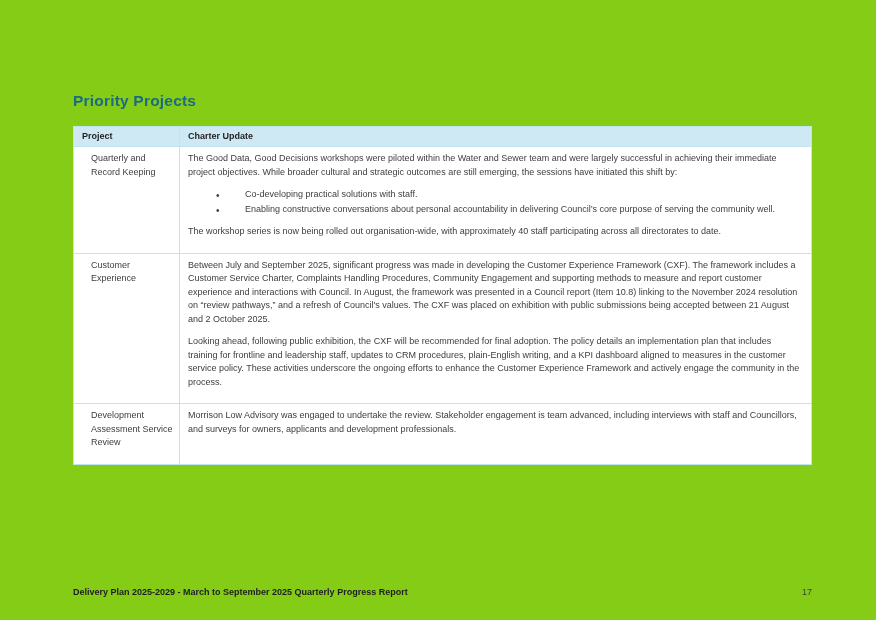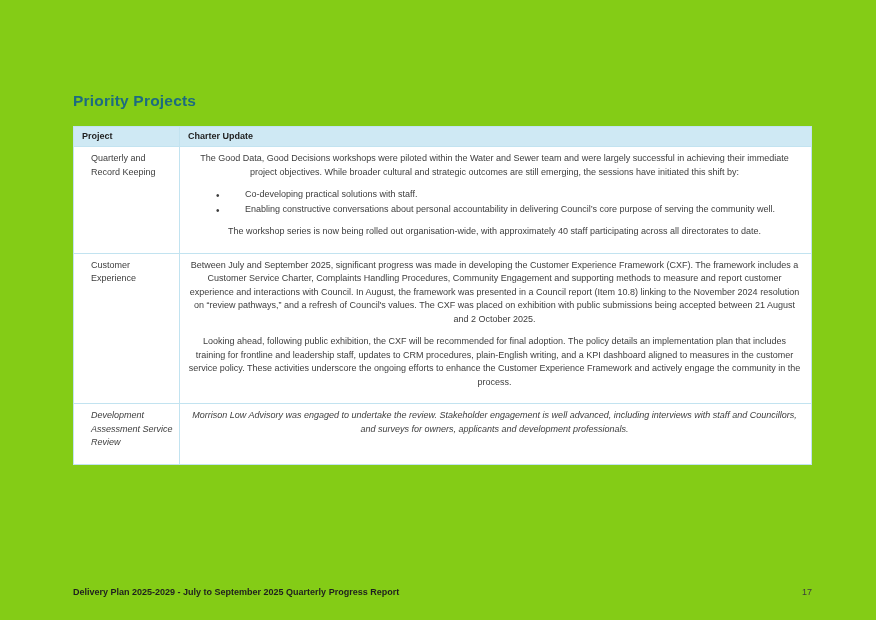--- a/index.html
+++ b/index.html
@@ -53,24 +53,23 @@
     background: #ffffff;
   }
   td.col-project {
     padding: 5px 6px 14px 17px;
   }
   td.col-update {
     padding: 5px 10px 14px 8px;
   }
   tr.r1 { height: 94px; }
   tr.r2 { height: 140px; }
-  tr.r3 { height: 46px; font-style: italic; }
+  tr.r3 { height: 46px; }
   .col-update p {
     margin: 0 0 9px 0;
-    text-align: center;
   }
   .col-update p:last-child {
     margin-bottom: 0;
   }
   .col-update ul.bullets {
     list-style: none;
     margin: 0 0 9px 0;
     padding: 0 0 0 28px;
   }
   .col-update ul.bullets li {
@@ -134,24 +133,24 @@
         <tr class="r2">
           <td class="col-project">Customer Experience</td>
           <td class="col-update">
             <p>Between July and September 2025, significant progress was made in developing the Customer Experience Framework (CXF). The framework includes a Customer Service Charter, Complaints Handling Procedures, Community Engagement and supporting methods to measure and report customer experience and interactions with Council. In August, the framework was presented in a Council report (Item 10.8) linking to the November 2024 resolution on “review pathways,” and a refresh of Council's values. The CXF was placed on exhibition with public submissions being accepted between 21 August and 2 October 2025.</p>
             <p>Looking ahead, following public exhibition, the CXF will be recommended for final adoption. The policy details an implementation plan that includes training for frontline and leadership staff, updates to CRM procedures, plain-English writing, and a KPI dashboard aligned to measures in the customer service policy. These activities underscore the ongoing efforts to enhance the Customer Experience Framework and actively engage the community in the process.</p>
           </td>
         </tr>
         <tr class="r3">
           <td class="col-project">Development Assessment Service Review</td>
           <td class="col-update">
-            <p>Morrison Low Advisory was engaged to undertake the review. Stakeholder engagement is well advanced, including interviews with staff and Councillors, and surveys for owners, applicants and development professionals.</p>
+            <p>Morrison Low Advisory was engaged to undertake the review. Stakeholder engagement is team advanced, including interviews with staff and Councillors, and surveys for owners, applicants and development professionals.</p>
           </td>
         </tr>
       </tbody>
     </table>
   </div>
 
   <div class="footer">
-    <span class="footer-left">Delivery Plan 2025-2029 - July to September 2025 Quarterly Progress Report</span>
+    <span class="footer-left">Delivery Plan 2025-2029 - March to September 2025 Quarterly Progress Report</span>
     <span class="footer-page">17</span>
   </div>
 </div>
 
 </body></html>

